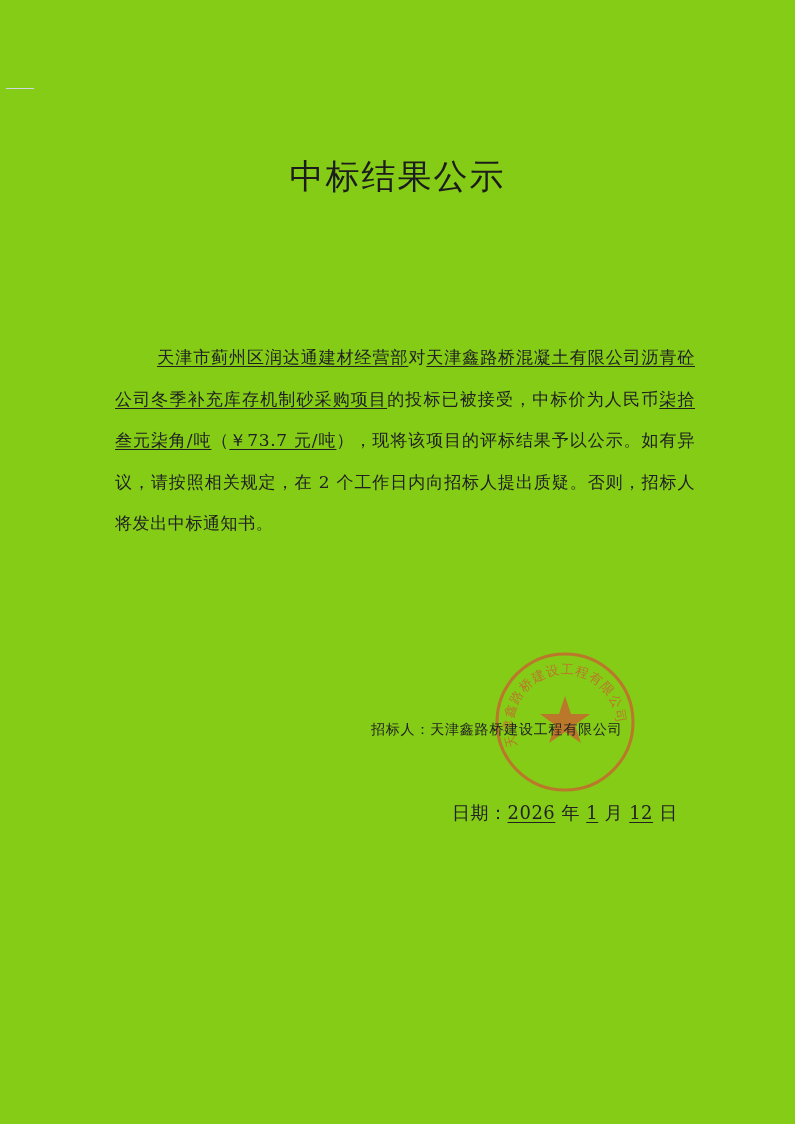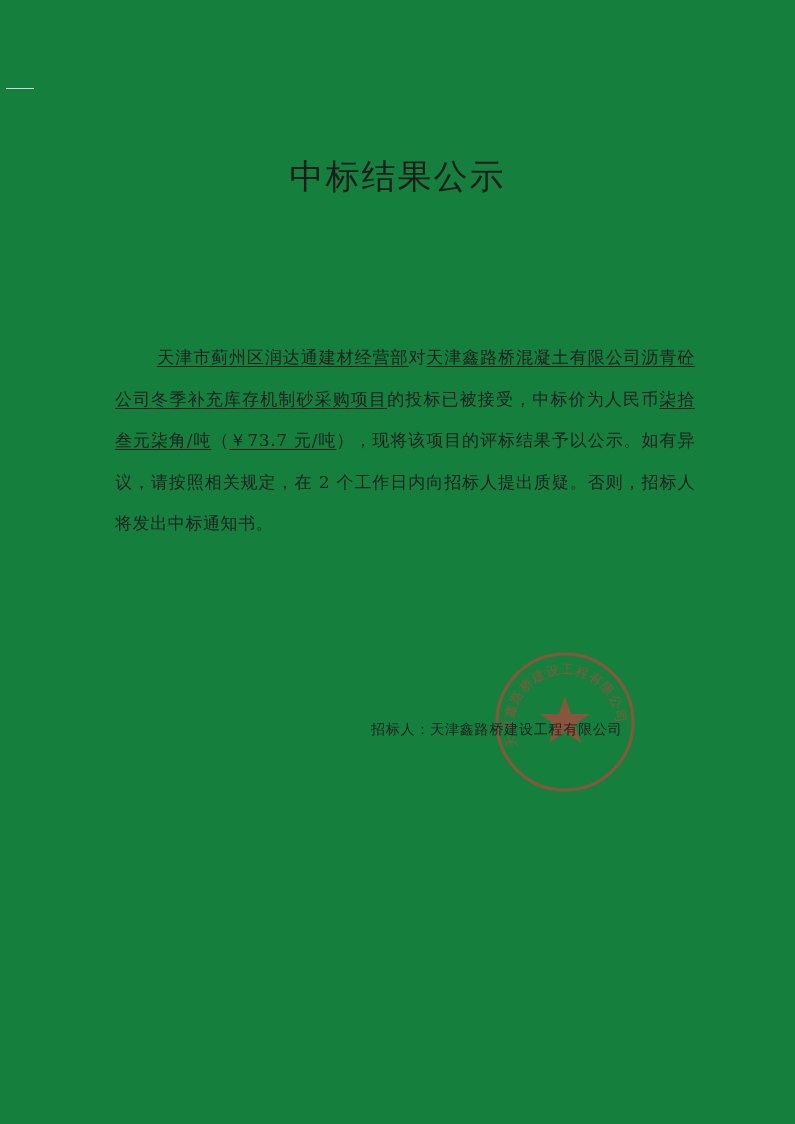--- a/index.html
+++ b/index.html
@@ -12,21 +12,21 @@
       height: 1124px;
       position: relative;
       overflow: hidden;
       font-family: "DejaVu Serif", "Liberation Serif", serif;
       color: #1a1a1a;
     }
     .page {
       position: absolute;
       left: 0; top: 0;
       width: 795px; height: 1124px;
-      background: #15803d;
+      background: #84cc16;
     }
     .title {
       position: absolute;
       left: 0;
       width: 795px;
       top: 152px;
       text-align: center;
       font-family: "DejaVu Sans", "Liberation Sans", sans-serif;
       font-size: 34px;
       letter-spacing: 2px;
@@ -110,14 +110,17 @@
         <textPath href="#sealArc" startOffset="2%">天津鑫路桥建设工程有限公司</textPath>
       </text>
       <polygon points="72,46 78,64 97,64 82,75 88,93 72,82 56,93 62,75 47,64 66,64" fill="#e8323c"></polygon>
     </svg>
   </div>
 
   <div class="sign">
     <span>招标人：</span><span>天津鑫路桥建设工程有限公司</span>
   </div>
 
+  <div class="date">
+    <span>日期：</span><span class="u">2026</span><span> 年 </span><span class="u">1</span><span> 月 </span><span class="u">12</span><span> 日</span>
+  </div>
 
 </div>
 
 </body></html>

